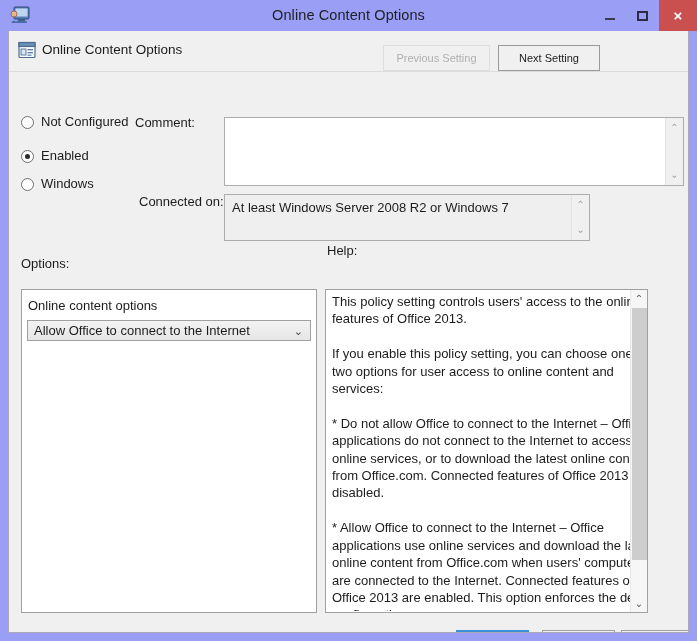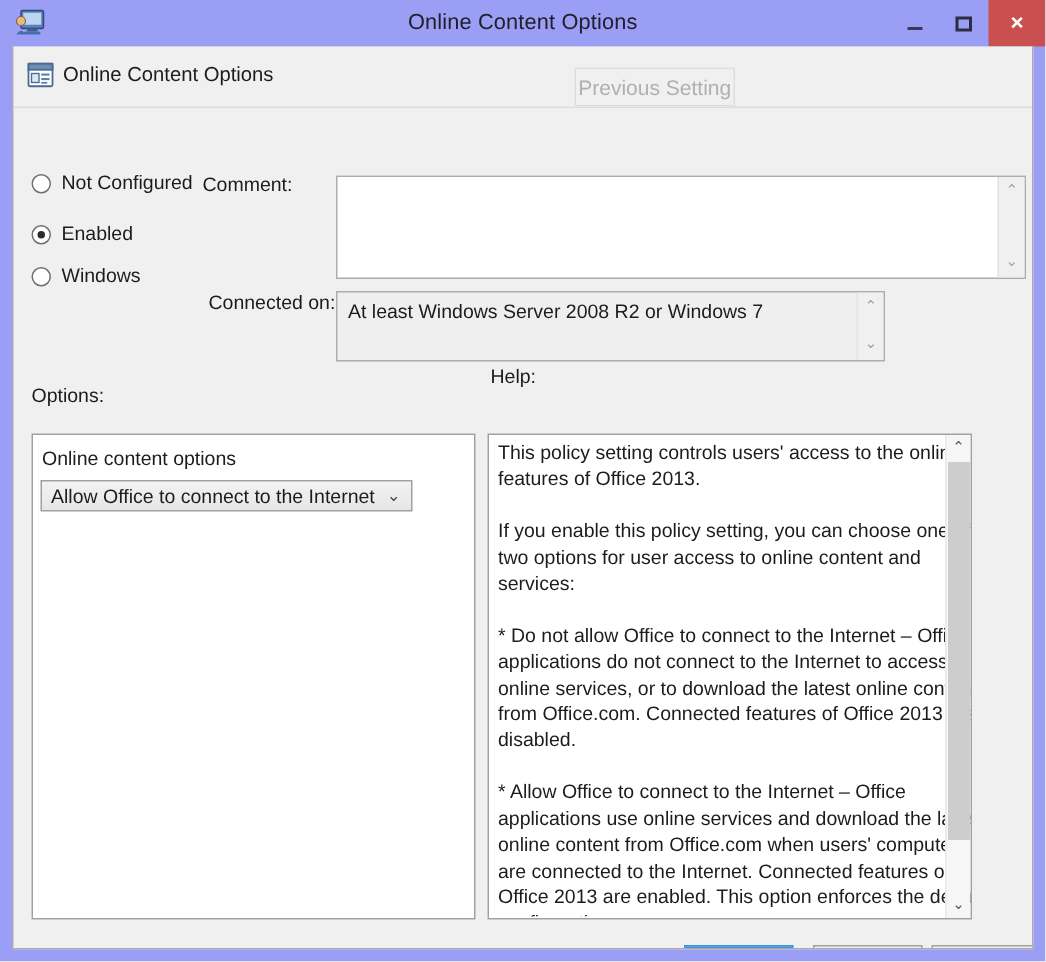--- a/index.html
+++ b/index.html
@@ -114,21 +114,21 @@
   #header-title {
     position: absolute;
     left: 33px; top: 11px;
     font-size: 13.5px;
     color: #1c1c1c;
   }
   .navbtn {
     position: absolute;
     top: 14px;
     height: 26px;
-    font-size: 14px;
+    font-size: 11px;
     font-family: "Liberation Sans", sans-serif;
     background: #f0f0f0;
     box-sizing: border-box;
     text-align: center;
     line-height: 24px;
   }
   #prev-setting {
     left: 374px;
     width: 107px;
     border: 1px solid #dedede;
@@ -246,21 +246,21 @@
   }
   #option-group-label {
     position: absolute;
     left: 6px; top: 8px;
     font-size: 13px;
     color: #1c1c1c;
   }
   #online-content-dropdown {
     position: absolute;
     left: 5px; top: 30px;
-    width: 248px; height: 21px;
+    width: 284px; height: 21px;
     background: linear-gradient(to bottom, #f3f3f3 0%, #e6e6e6 100%);
     border: 1px solid #a0a0a0;
     box-sizing: border-box;
   }
   #dropdown-value {
     position: absolute;
     left: 6px; top: 2px;
     font-size: 13px;
     color: #1c1c1c;
     white-space: nowrap;
@@ -389,20 +389,21 @@
           <rect x="1" y="1.5" width="16" height="15" rx="1" fill="#ffffff" stroke="#4a6a92" stroke-width="1.2"></rect>
           <rect x="1" y="1.5" width="16" height="4" fill="#6e8fb5" stroke="#4a6a92" stroke-width="1.2"></rect>
           <rect x="3" y="8" width="5" height="6" fill="#d9e7f5" stroke="#4a6a92" stroke-width="0.9"></rect>
           <rect x="9.5" y="8" width="5.5" height="1.4" fill="#5d7fa8"></rect>
           <rect x="9.5" y="11" width="5.5" height="1.4" fill="#5d7fa8"></rect>
           <rect x="9.5" y="13.6" width="4" height="1.2" fill="#5d7fa8"></rect>
         </svg>
       </span>
       <div id="header-title">Online Content Options</div>
       <div class="navbtn" id="prev-setting">Previous Setting</div>
+      <div class="navbtn" id="next-setting">Next Setting</div>
     </div>
 
     <div class="radio-row" id="radio-not-configured">
       <span class="radio-circle"></span>
       <span class="radio-label">Not Configured</span>
     </div>
     <div class="radio-row" id="radio-enabled">
       <span class="radio-circle checked"></span>
       <span class="radio-label">Enabled</span>
     </div>

